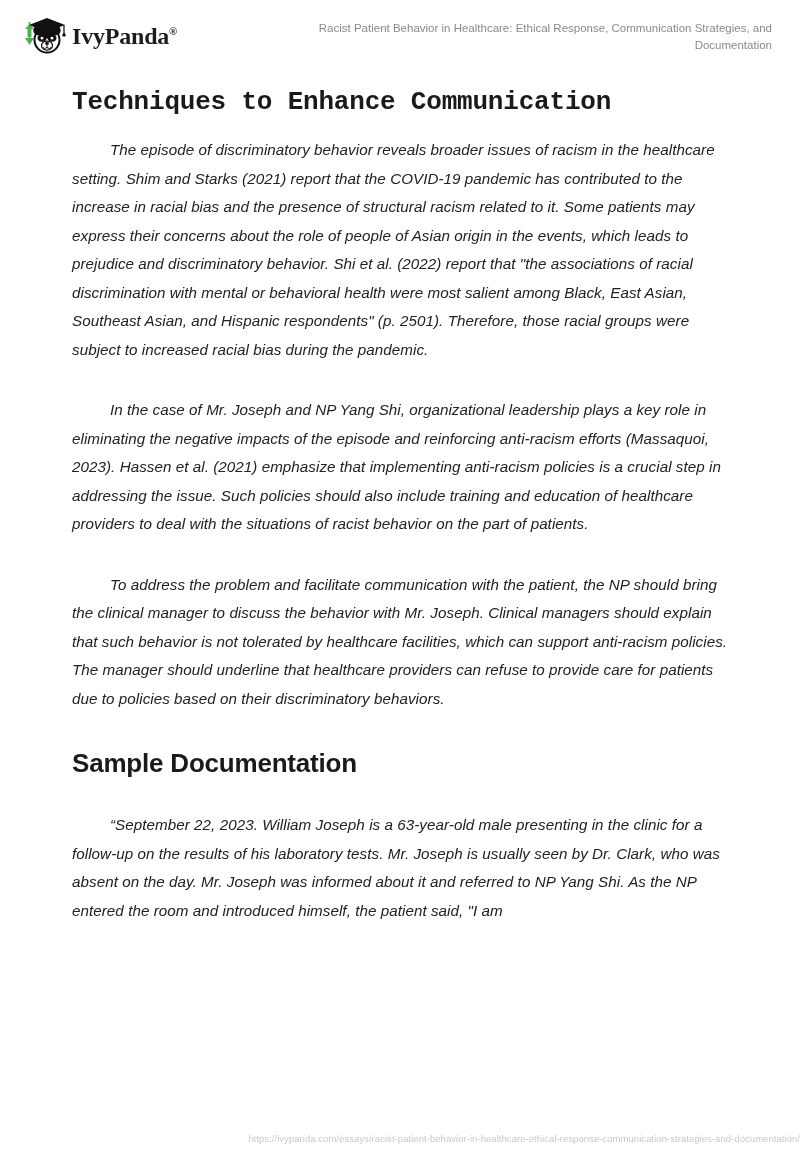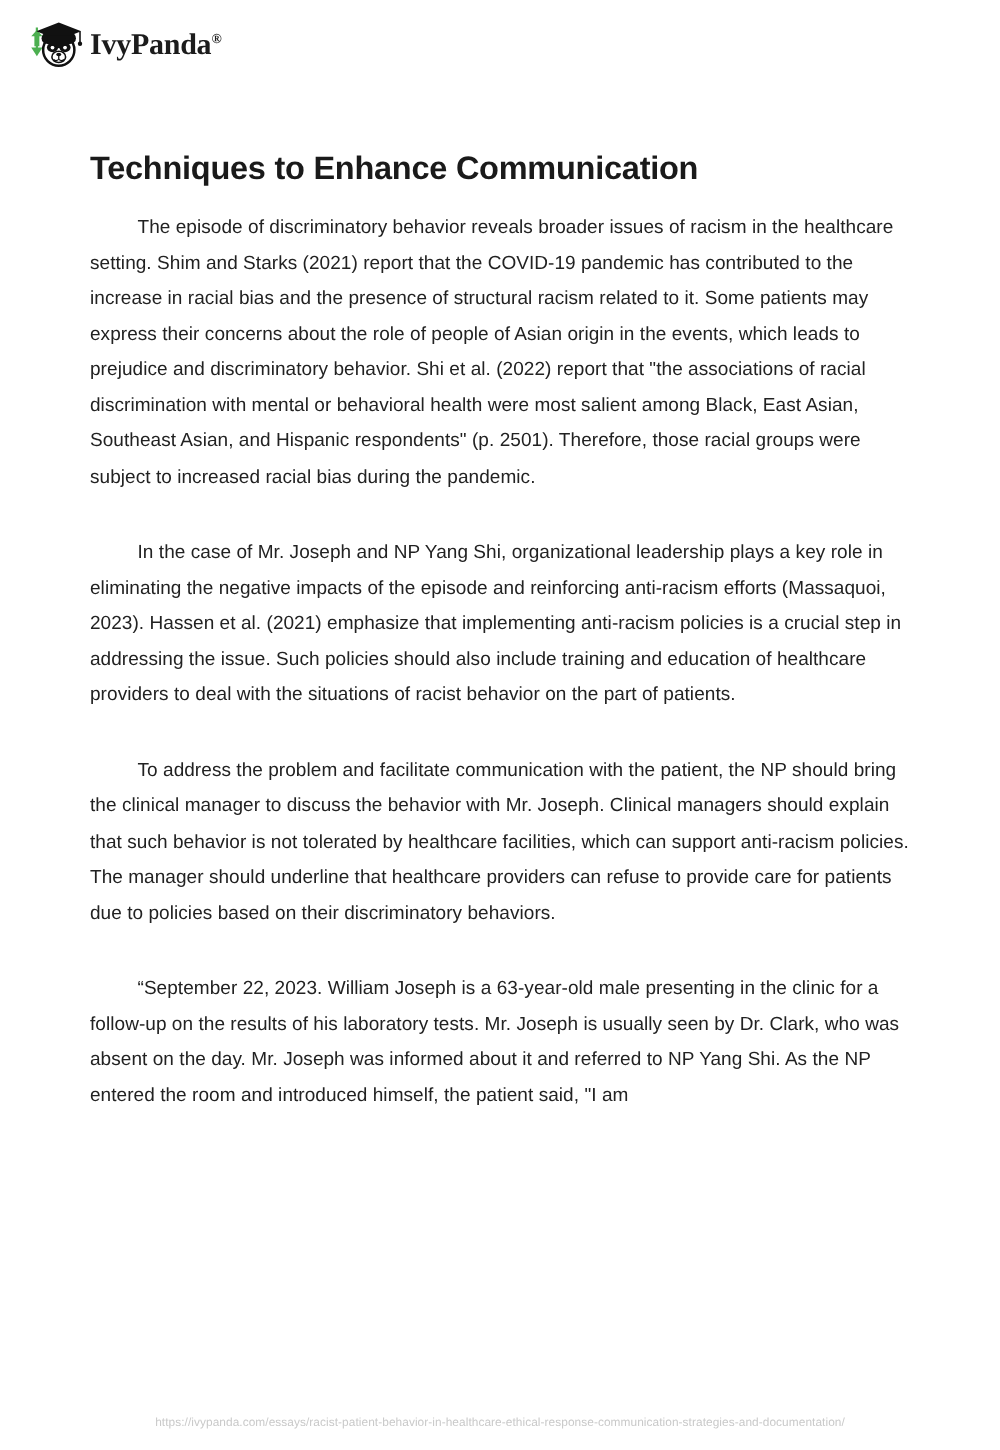--- a/index.html
+++ b/index.html
@@ -91,46 +91,48 @@
     margin: 0 0 0 0;
     font-size: 15.2px;
     line-height: 28.5px;
     color: #222222;
     text-align: left;
     letter-spacing: 0.05px;
   }
 
   p.para.indent {
     text-indent: 38px;
+    font-style: italic;
   }
 
   p.spaced {
     margin-top: 32px;
   }
 
   h2.section {
     font-size: 26px;
     font-weight: bold;
     line-height: 32px;
     color: #1a1a1a;
     margin: 34px 0 18px 0;
     letter-spacing: -0.2px;
   }
 
   h2.section.first {
-    margin-top: 48px;
+    margin-top: 16px;
+    font-family: Liberation Mono, monospace;
   }
 
   
   .page-footer {
     position: absolute;
     left: 0;
     bottom: 14px;
     width: 800px;
-    text-align: center;
+    text-align: right;
     font-size: 9.5px;
     line-height: 14px;
     color: #c9c9c9;
     letter-spacing: 0.05px;
     margin-top: 20px;
   }
 </style>
 </head>
 <body>
 
@@ -165,33 +167,35 @@
         <path d="M58 67 q5 4 8 0" stroke="#111111" stroke-width="2" fill="none"></path>
 
         <path d="M22 22 L58 8 L94 22 L58 36 Z" fill="#111111"></path>
         <path d="M40 29 L40 42 q18 10 36 0 L76 29" fill="#111111"></path>
         <path d="M92 22 L92 40" stroke="#111111" stroke-width="2.5" fill="none"></path>
         <circle cx="92" cy="42" r="3.5" fill="#111111"></circle>
       </svg>
       <span class="brand-word"><span>IvyPanda</span><span class="reg">®</span></span>
     </div>
 
+    <div class="header-title">Racist Patient Behavior in Healthcare: Ethical Response, Communication Strategies, and Documentation</div>
   </div>
 
   <div class="content">
 
 
     <h2 class="section first">Techniques to Enhance Communication</h2>
 
     <p class="para indent">The episode of discriminatory behavior reveals broader issues of racism in the healthcare setting. Shim and Starks (2021) report that the COVID-19 pandemic has contributed to the increase in racial bias and the presence of structural racism related to it. Some patients may express their concerns about the role of people of Asian origin in the events, which leads to prejudice and discriminatory behavior. Shi et al. (2022) report that "the associations of racial discrimination with mental or behavioral health were most salient among Black, East Asian, Southeast Asian, and Hispanic respondents" (p. 2501). Therefore, those racial groups were subject to increased racial bias during the pandemic.</p>
 
     <p class="para indent spaced">In the case of Mr. Joseph and NP Yang Shi, organizational leadership plays a key role in eliminating the negative impacts of the episode and reinforcing anti-racism efforts (Massaquoi, 2023). Hassen et al. (2021) emphasize that implementing anti-racism policies is a crucial step in addressing the issue. Such policies should also include training and education of healthcare providers to deal with the situations of racist behavior on the part of patients.</p>
 
     <p class="para indent spaced">To address the problem and facilitate communication with the patient, the NP should bring the clinical manager to discuss the behavior with Mr. Joseph. Clinical managers should explain that such behavior is not tolerated by healthcare facilities, which can support anti-racism policies. The manager should underline that healthcare providers can refuse to provide care for patients due to policies based on their discriminatory behaviors.</p>
 
+    <h2 class="section">Sample Documentation</h2>
 
 
 
     <p class="para indent spaced">“September 22, 2023. William Joseph is a 63-year-old male presenting in the clinic for a follow-up on the results of his laboratory tests. Mr. Joseph is usually seen by Dr. Clark, who was absent on the day. Mr. Joseph was informed about it and referred to NP Yang Shi. As the NP entered the room and introduced himself, the patient said, "I am</p>
 
   </div>
 
   <div class="page-footer">https://ivypanda.com/essays/racist-patient-behavior-in-healthcare-ethical-response-communication-strategies-and-documentation/</div>
 
 </div>

